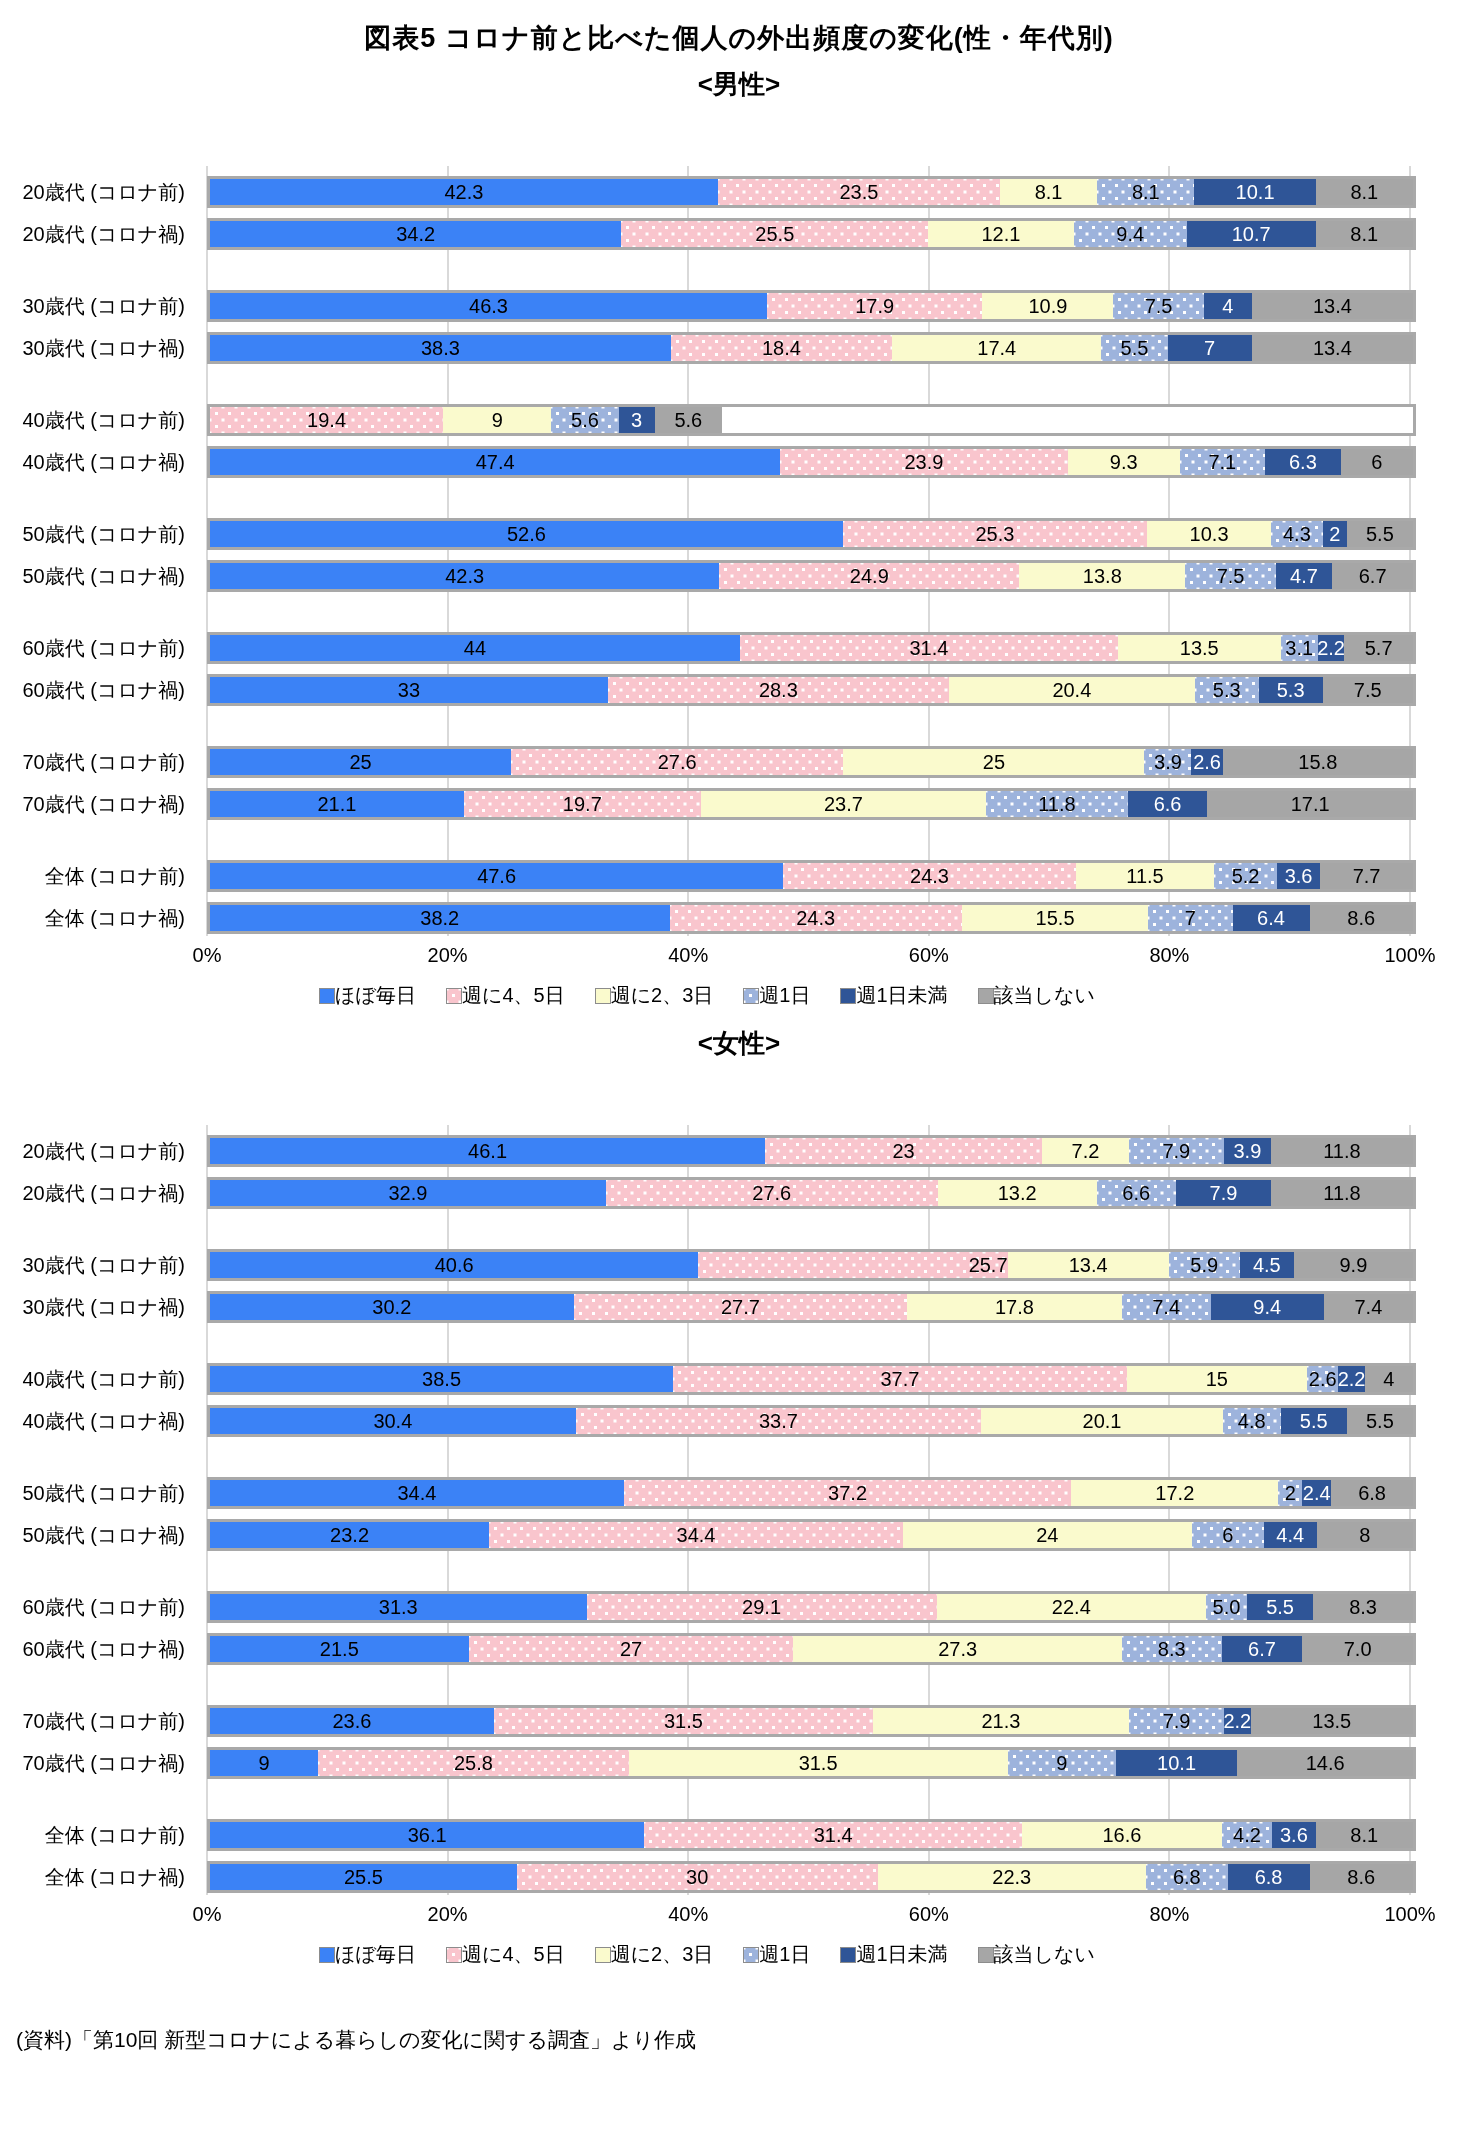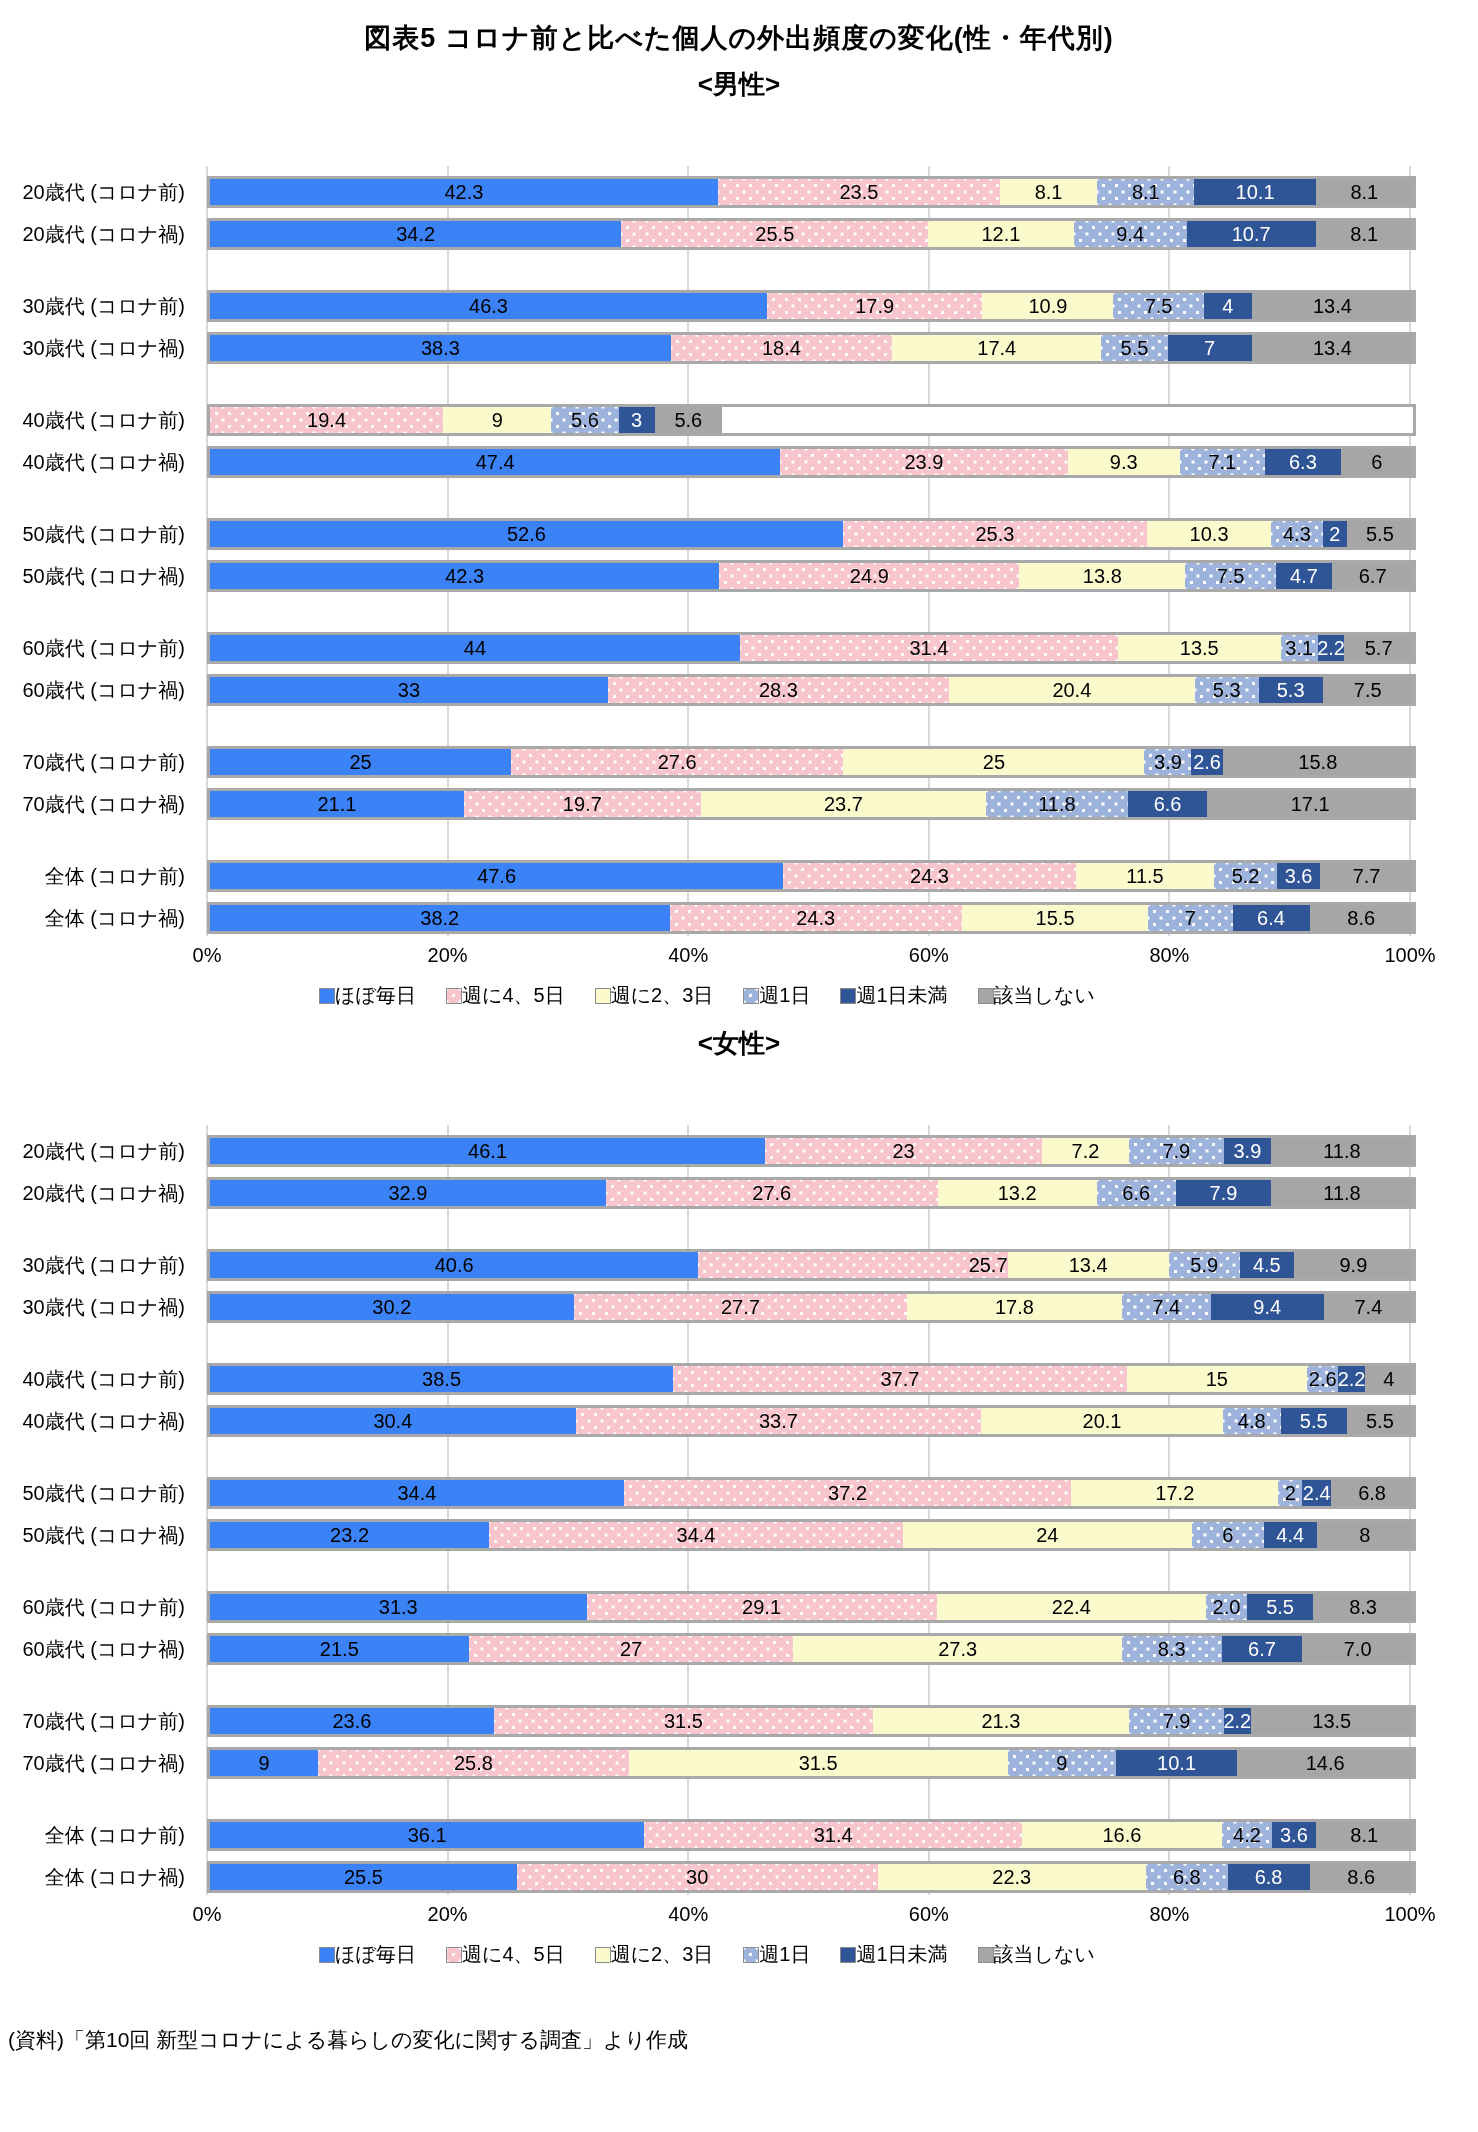--- a/index.html
+++ b/index.html
@@ -23,21 +23,21 @@
   .s3{background-color:#9DB3DC;background-image:radial-gradient(circle,#fff 1.7px,rgba(255,255,255,0) 1.8px),radial-gradient(circle,#fff 1.7px,rgba(255,255,255,0) 1.8px);background-size:13px 13px;background-position:0 0,6.5px 6.5px;}
   .s4{background:#2F5597;}
   .s4 span{color:#fff;}
   .s5{background:#A6A6A6;}
   .axis{position:relative;height:26px;margin:6px 0 0 207px;width:1203px;font-size:20px;}
   .tick{position:absolute;top:0;transform:translateX(-50%);white-space:nowrap;}
   .legend{display:flex;justify-content:center;gap:30px;margin-top:12px;width:1414px;font-size:20px;}
   .legend-item{display:flex;align-items:center;}
   .swatch{width:16px;height:16px;border:1px solid #8C8C8C;box-sizing:border-box;flex:0 0 auto;}
   .chart+.chart{margin-top:18px;}
-  .footer{margin-top:58px;padding-left:8px;font-size:21px;}
+  .footer{margin-top:58px;padding-left:16px;font-size:21px;}
 </style>
 </head>
 <body>
 
 <div class="page">
   <div class="fig-title">図表5 コロナ前と比べた個人の外出頻度の変化(性・年代別)</div>
 
   <div class="chart">
     <div class="chart-title">&lt;男性&gt;</div>
     <div class="chart-body">
@@ -609,21 +609,21 @@
               <div class="seg s0" style="width: 31.3%;">
                 <span>31.3</span>
               </div>
               <div class="seg s1" style="width: 29.1%;">
                 <span>29.1</span>
               </div>
               <div class="seg s2" style="width: 22.4%;">
                 <span>22.4</span>
               </div>
               <div class="seg s3" style="width: 3.4%;">
-                <span>2.0</span>
+                <span>5.0</span>
               </div>
               <div class="seg s4" style="width: 5.5%;">
                 <span>5.5</span>
               </div>
               <div class="seg s5" style="width: 8.3%;">
                 <span>8.3</span>
               </div>
             </div>
           </div>
           <div class="row group-end">

